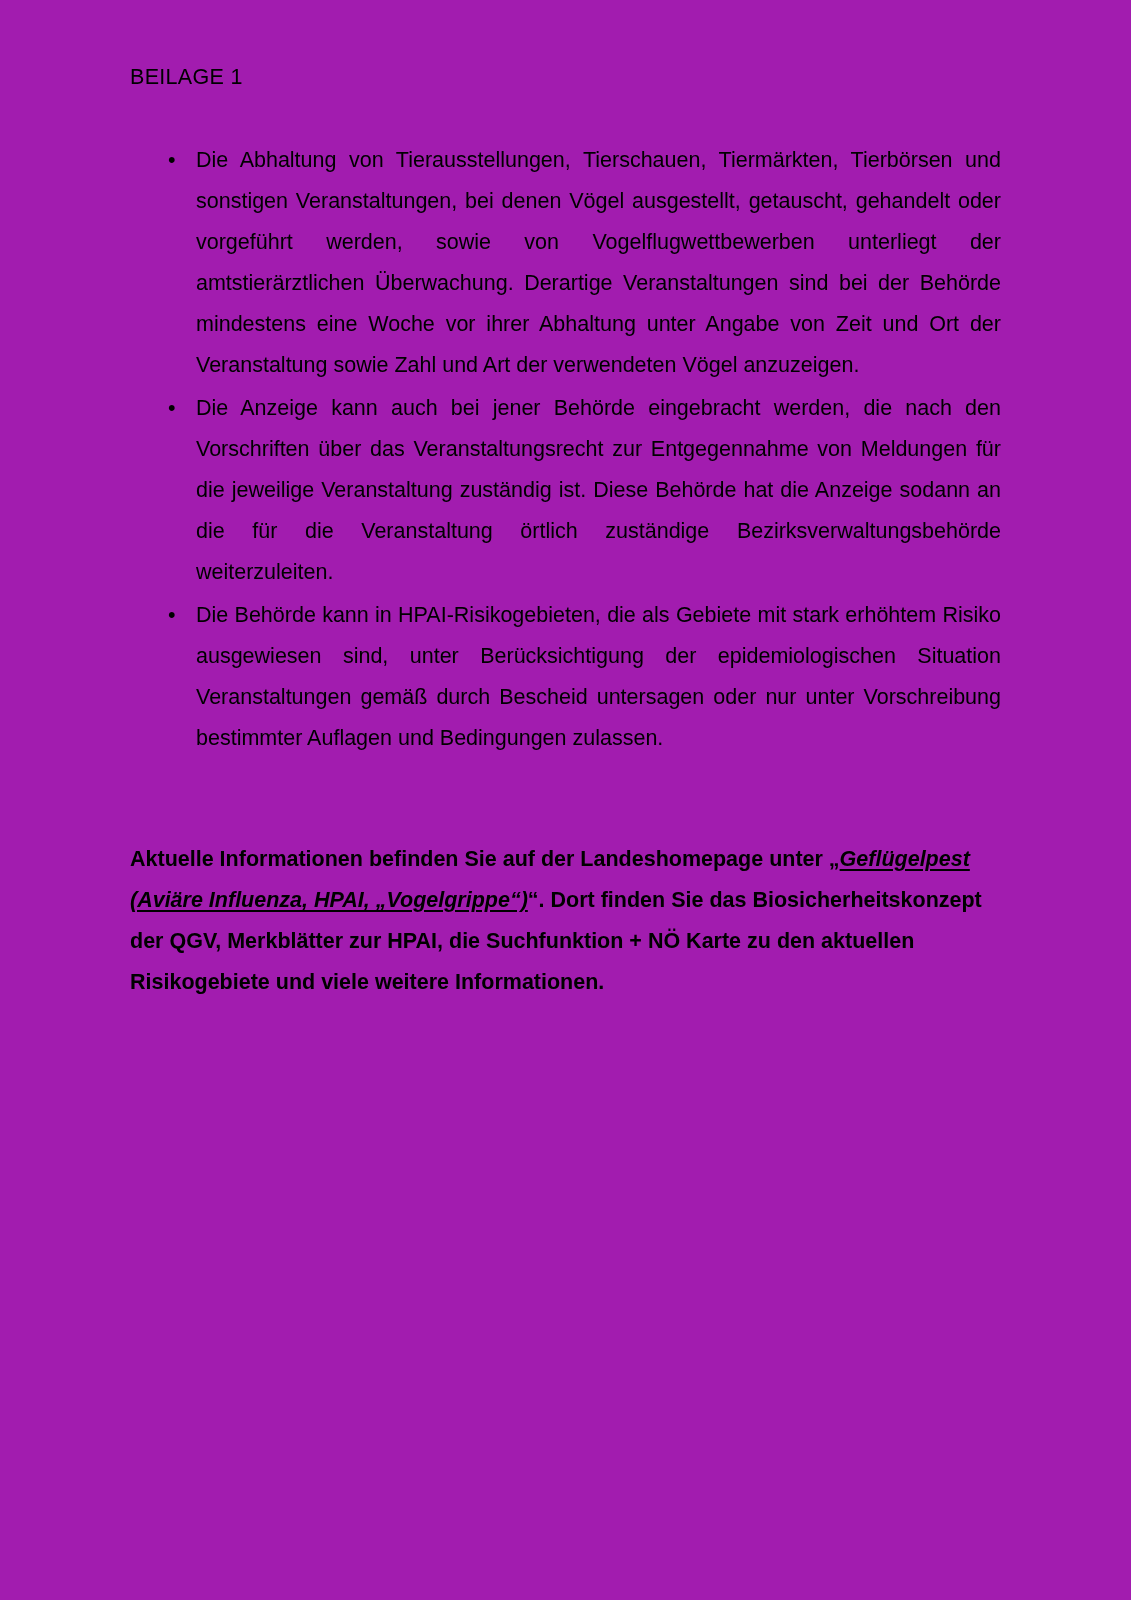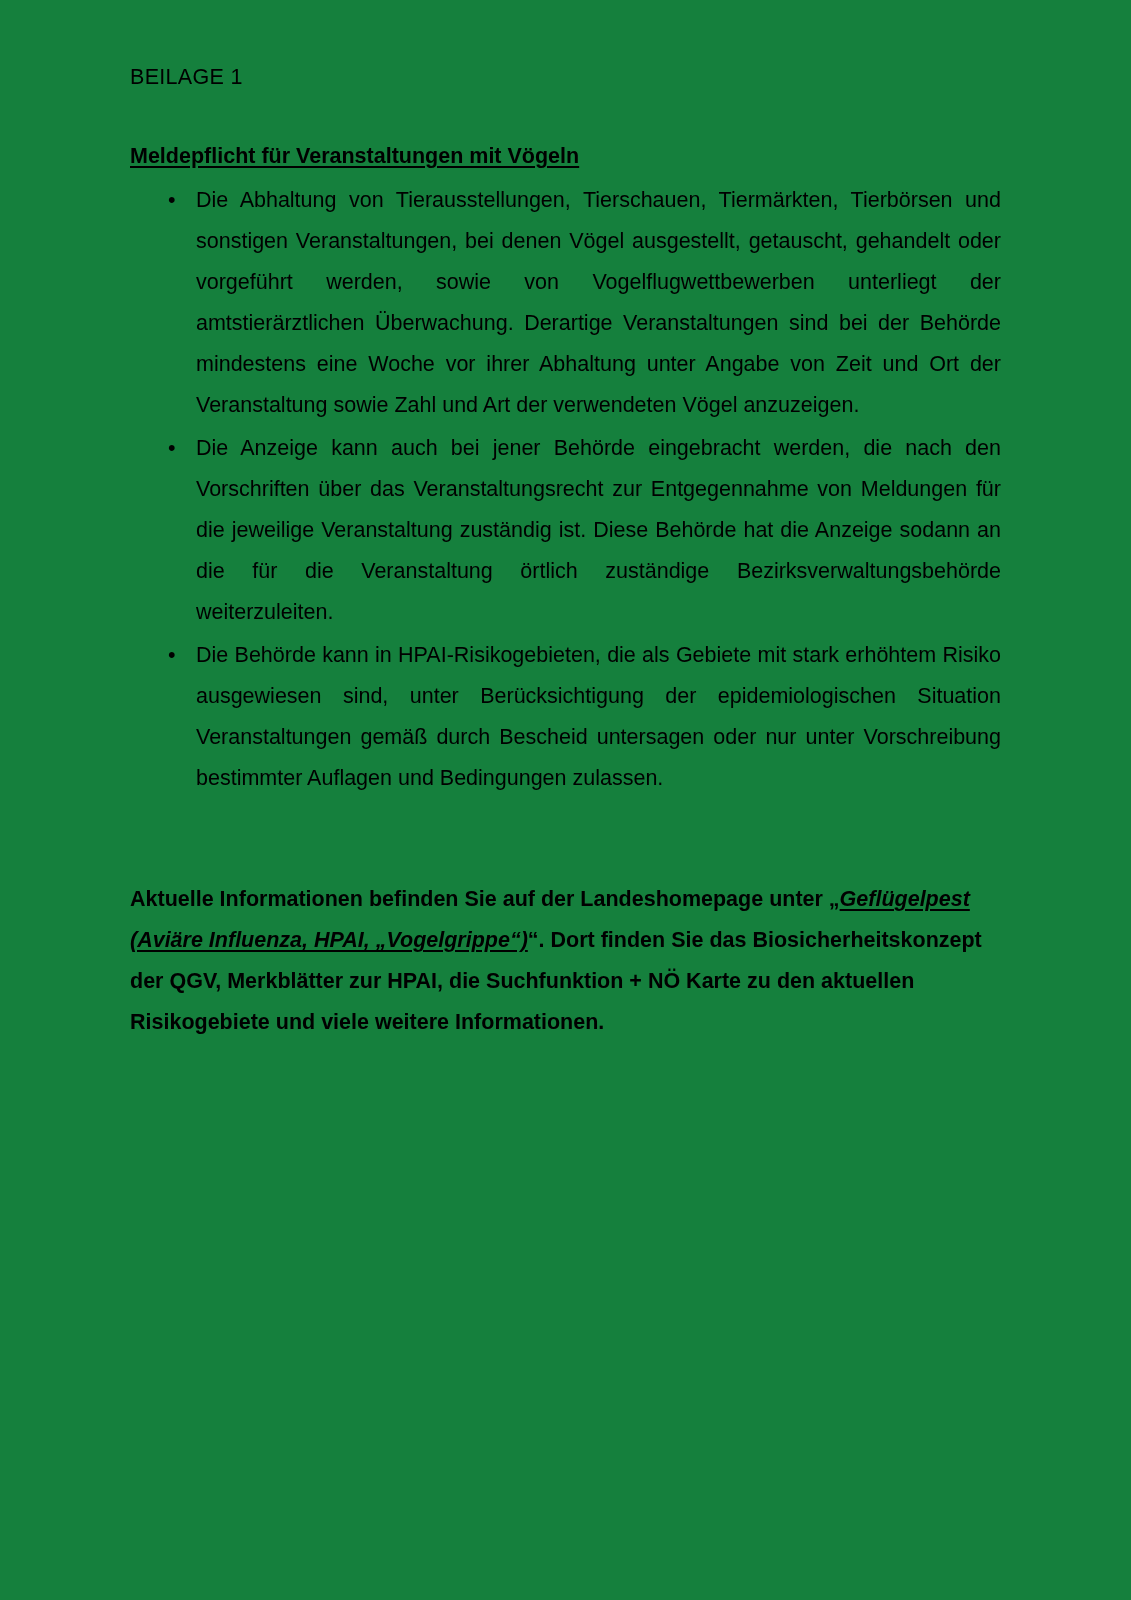--- a/index.html
+++ b/index.html
@@ -13,21 +13,21 @@
     font-family: "Liberation Sans", sans-serif;
     color: #000000;
     -webkit-font-smoothing: antialiased;
   }
   .page {
     position: relative;
     width: 1131px;
     height: 1600px;
     box-sizing: border-box;
     padding: 64px 130px 0 130px;
-    background: #15803d;
+    background: #a21caf;
   }
   .doc-label {
     font-size: 21.5px;
     letter-spacing: 0.3px;
     margin: 0 0 48px 0;
     line-height: 1.3;
   }
   .section-heading {
     font-size: 21.5px;
     font-weight: bold;
@@ -70,21 +70,20 @@
     font-weight: bold;
   }
 </style>
 </head>
 <body>
 
 <div class="page">
 
   <p class="doc-label">BEILAGE 1</p>
 
-  <h2 class="section-heading">Meldepflicht für Veranstaltungen mit Vögeln</h2>
 
   <ul class="bullets">
     <li>
       <span class="bullet-dot">•</span>
       <span>Die Abhaltung von Tierausstellungen, Tierschauen, Tiermärkten, Tierbörsen und sonstigen Veranstaltungen, bei denen Vögel ausgestellt, getauscht, gehandelt oder vorgeführt werden, sowie von Vogelflugwettbewerben unterliegt der amtstierärztlichen Überwachung. Derartige Veranstaltungen sind bei der Behörde mindestens eine Woche vor ihrer Abhaltung unter Angabe von Zeit und Ort der Veranstaltung sowie Zahl und Art der verwendeten Vögel anzuzeigen.</span>
     </li>
     <li>
       <span class="bullet-dot">•</span>
       <span>Die Anzeige kann auch bei jener Behörde eingebracht werden, die nach den Vorschriften über das Veranstaltungsrecht zur Entgegennahme von Meldungen für die jeweilige Veranstaltung zuständig ist. Diese Behörde hat die Anzeige sodann an die für die Veranstaltung örtlich zuständige Bezirksverwaltungsbehörde weiterzuleiten.</span>
     </li>

